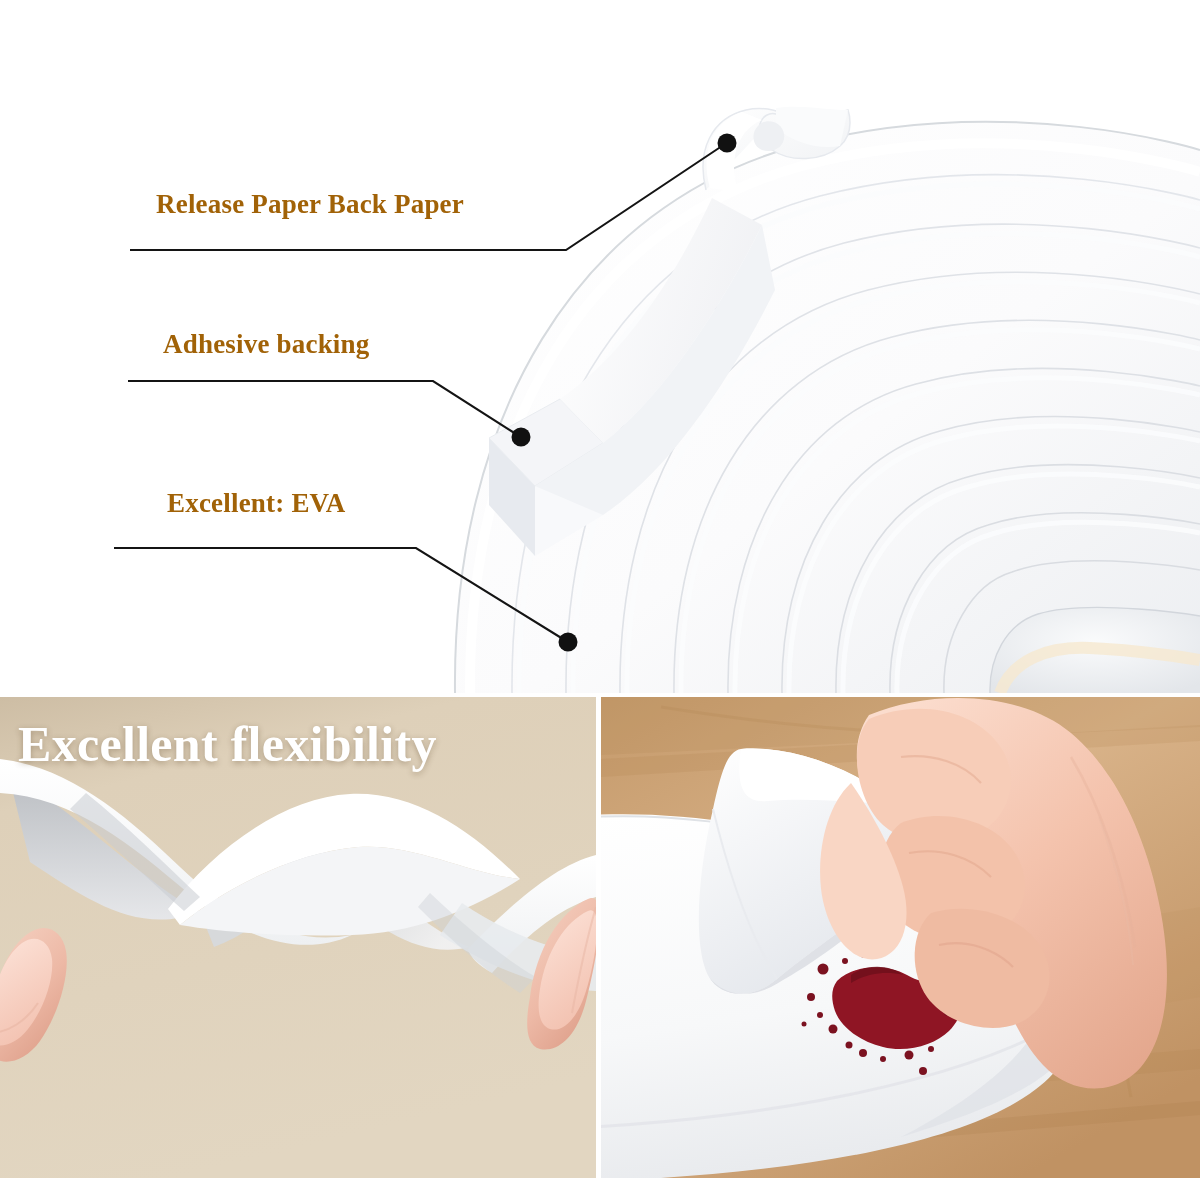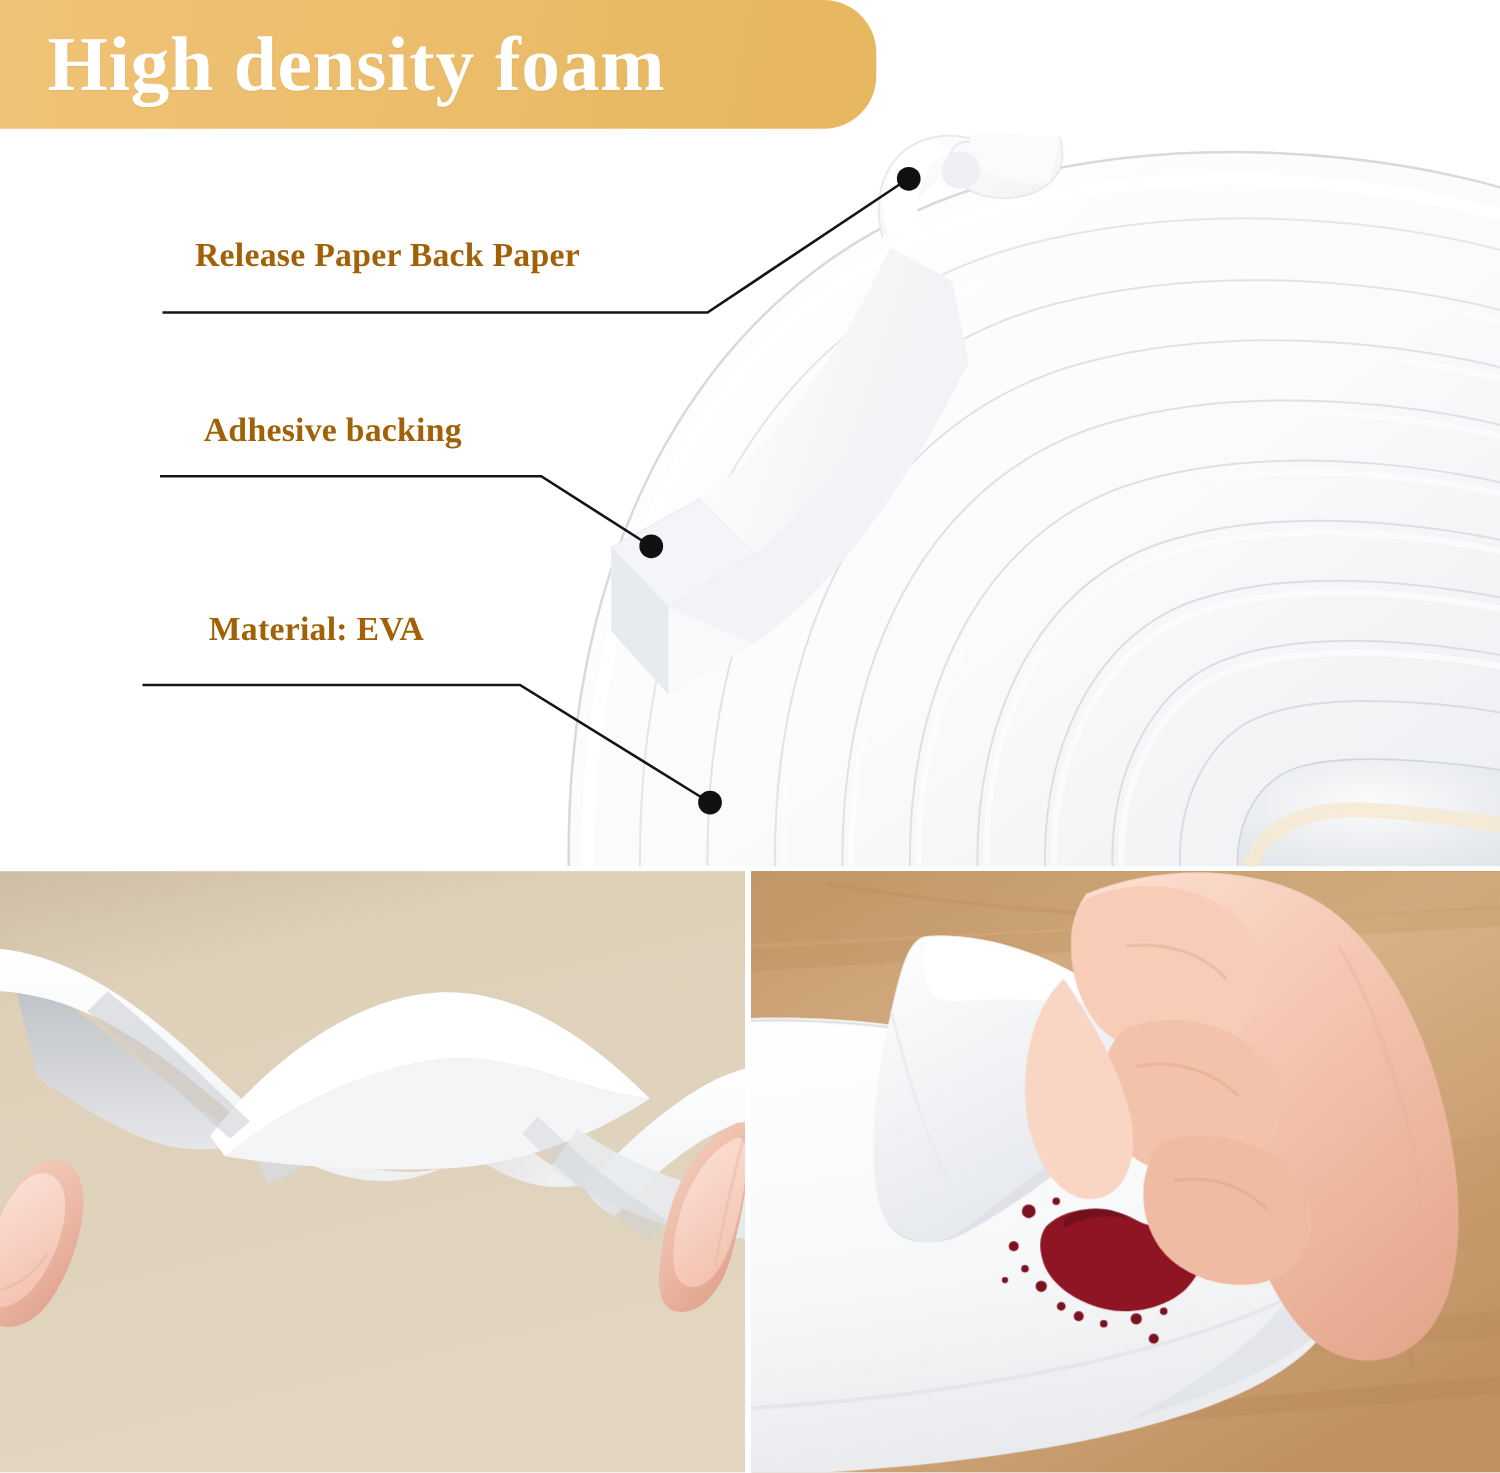--- a/index.html
+++ b/index.html
@@ -190,26 +190,23 @@
       </g>
     </svg>
 
     <div class="callout" id="co1">
       <span class="ctext">Release Paper Back Paper</span>
     </div>
     <div class="callout" id="co2">
       <span class="ctext">Adhesive backing</span>
     </div>
     <div class="callout" id="co3">
-      <span class="ctext">Material: EVA</span>
-    </div>
-
-    <div id="title-banner">
-      <span class="ttl">High density foam</span>
-    </div>
+      <span class="ctext">Excellent: EVA</span>
+    </div>
+
 
   </div>
 
   <div id="bottom-row">
 
     <div class="bpanel" id="panel-flex">
       <svg class="bart" viewBox="0 0 596 481" preserveAspectRatio="none">
         <defs>
           <linearGradient id="bgFlex" x1="0" y1="0" x2="0.3" y2="1">
             <stop offset="0%" stop-color="#cdbda4"></stop>
@@ -272,20 +269,21 @@
         </g>
 
         <g>
           <path d="M530,300 C536,252 560,214 588,202 C610,192 596,266 586,304
                    C578,336 560,356 540,352 C524,348 526,322 530,300 Z" fill="url(#skinA)"></path>
           <path d="M540,292 C546,254 566,224 588,214 C604,206 596,262 586,294
                    C578,320 564,336 550,332 C538,328 537,310 540,292 Z" fill="url(#nailA)"></path>
           <path d="M596,210 C586,244 578,284 572,316" fill="none" stroke="#e7b6a3" stroke-width="2" opacity=".5"></path>
         </g>
       </svg>
+      <span class="bhead">Excellent flexibility</span>
     </div>
 
     <div class="bpanel" id="panel-water">
       <svg class="bart" viewBox="0 0 599 481" preserveAspectRatio="none">
         <defs>
           <linearGradient id="woodG" x1="0" y1="0" x2="0.7" y2="1">
             <stop offset="0%" stop-color="#c59a6b"></stop>
             <stop offset="45%" stop-color="#d8b288"></stop>
             <stop offset="100%" stop-color="#c09263"></stop>
           </linearGradient>

